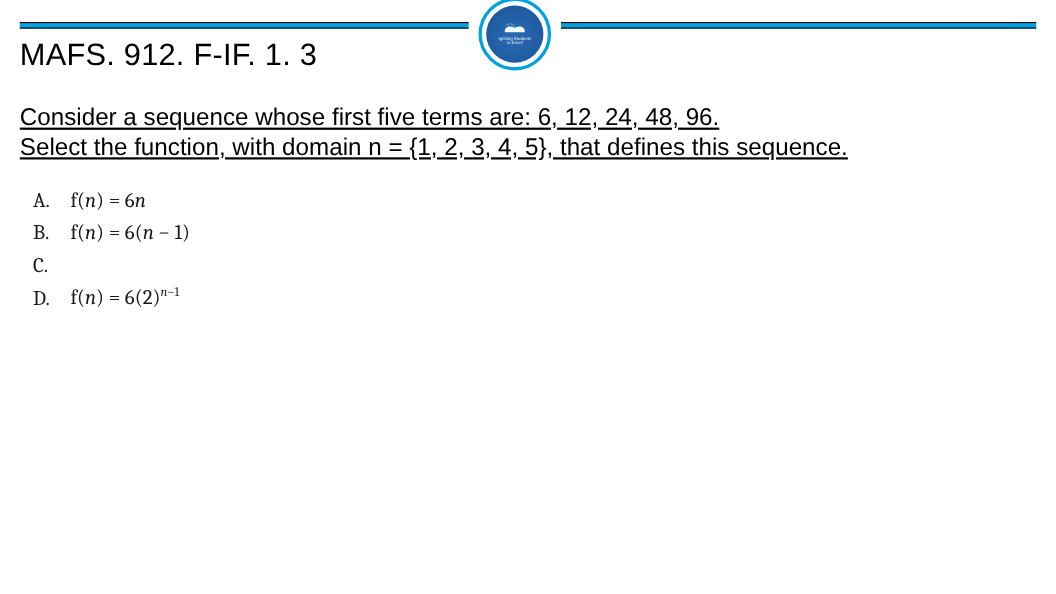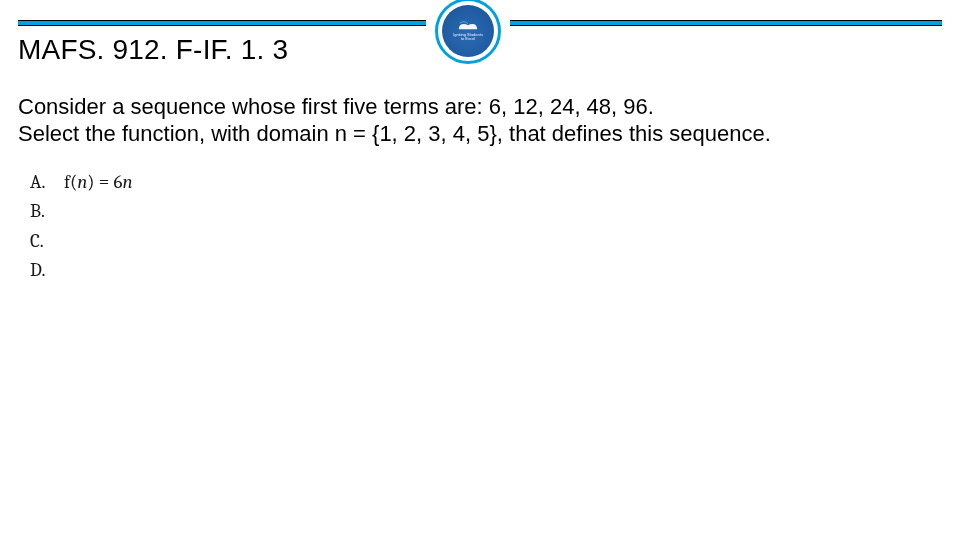--- a/index.html
+++ b/index.html
@@ -48,20 +48,21 @@
     letter-spacing: 0.2px;
   }
 
   .body {
     position: absolute;
     left: 18px;
     top: 94px;
     width: 910px;
     font-size: 22px;
     line-height: 1.22;
+    text-decoration: underline;
   }
 
   .choices {
     position: absolute;
     left: 30px;
     top: 168px;
     font-family: "Cambria", "Times New Roman", Georgia, serif;
     font-size: 19px;
     line-height: 1.55;
     color: #1a1a1a;
@@ -100,22 +101,24 @@
     <div>Select the function, with domain n = {1, 2, 3, 4, 5}, that defines this sequence.</div>
   </div>
 
   <div class="choices">
     <div class="choice-row">
       <span class="choice-label">A.</span>
       <span class="choice-expr"><span class="rm">f(</span>n<span class="rm">) = 6</span>n</span>
     </div>
     <div class="choice-row">
       <span class="choice-label">B.</span>
+      <span class="choice-expr"><span class="rm">f(</span>n<span class="rm">) = 6(</span>n <span class="rm">− 1)</span></span>
     </div>
     <div class="choice-row">
       <span class="choice-label">C.</span>
     </div>
     <div class="choice-row">
       <span class="choice-label">D.</span>
+      <span class="choice-expr"><span class="rm">f(</span>n<span class="rm">) = 6(2)</span><sup>n<span class="rm">−1</span></sup></span>
     </div>
   </div>
 
 </div>
 
 </body></html>

